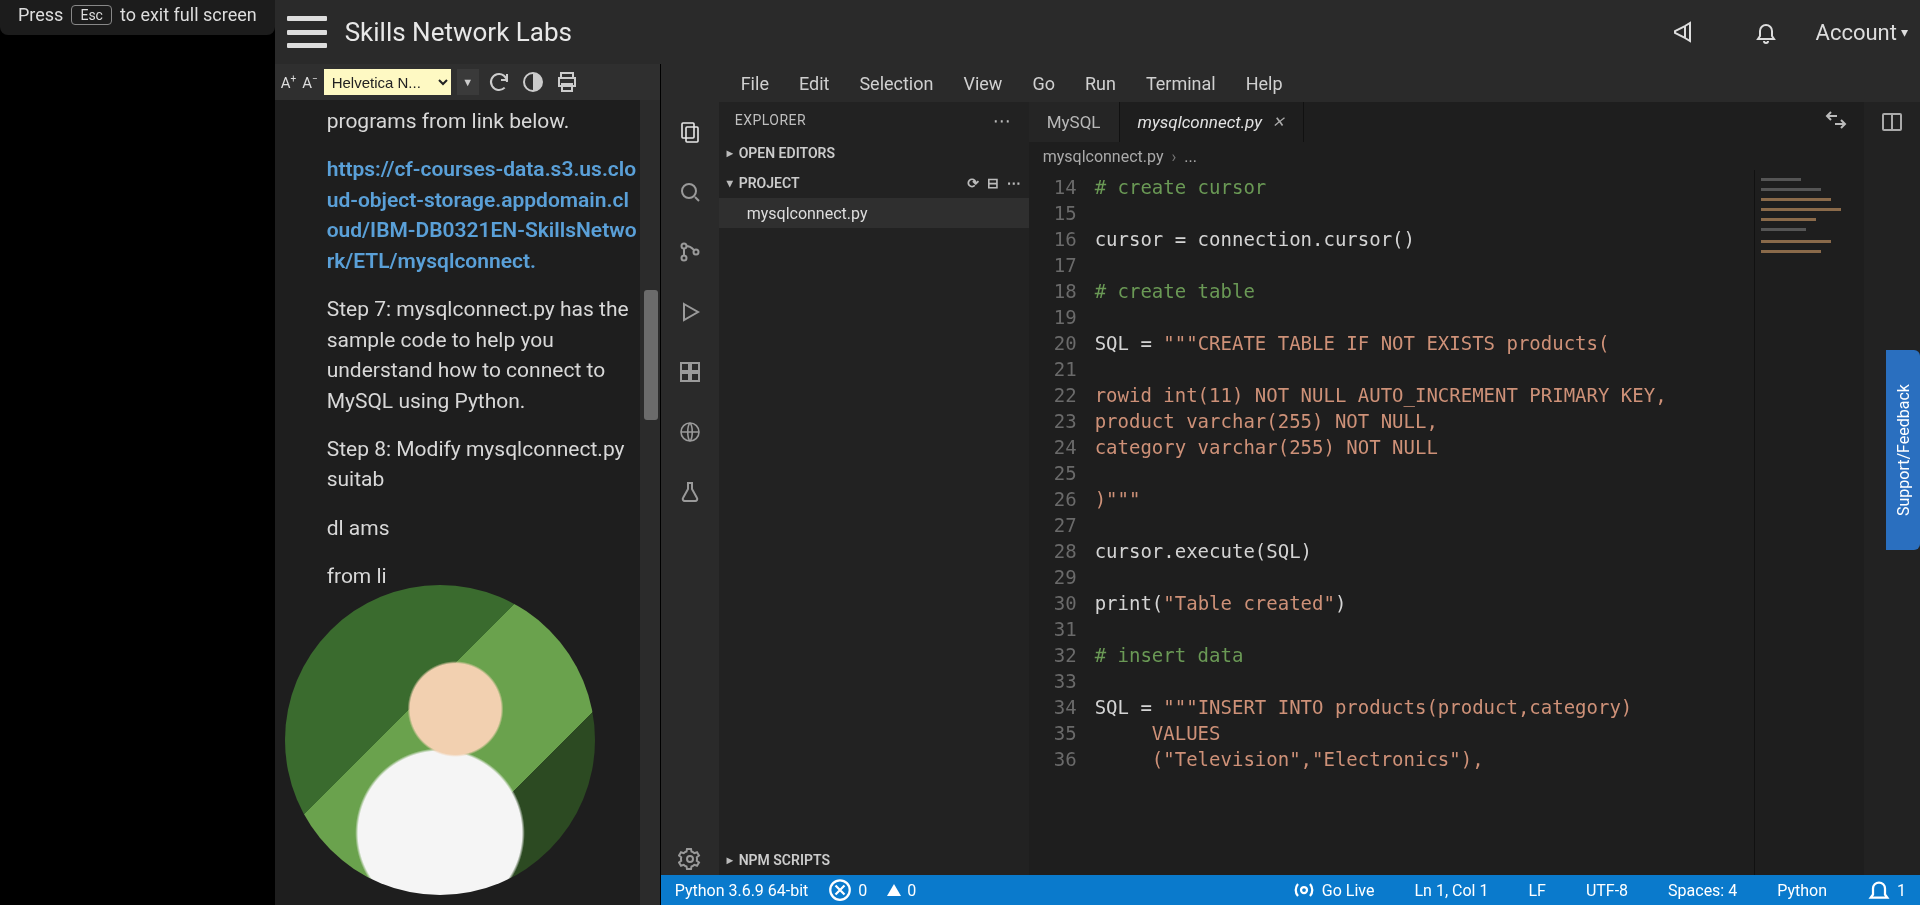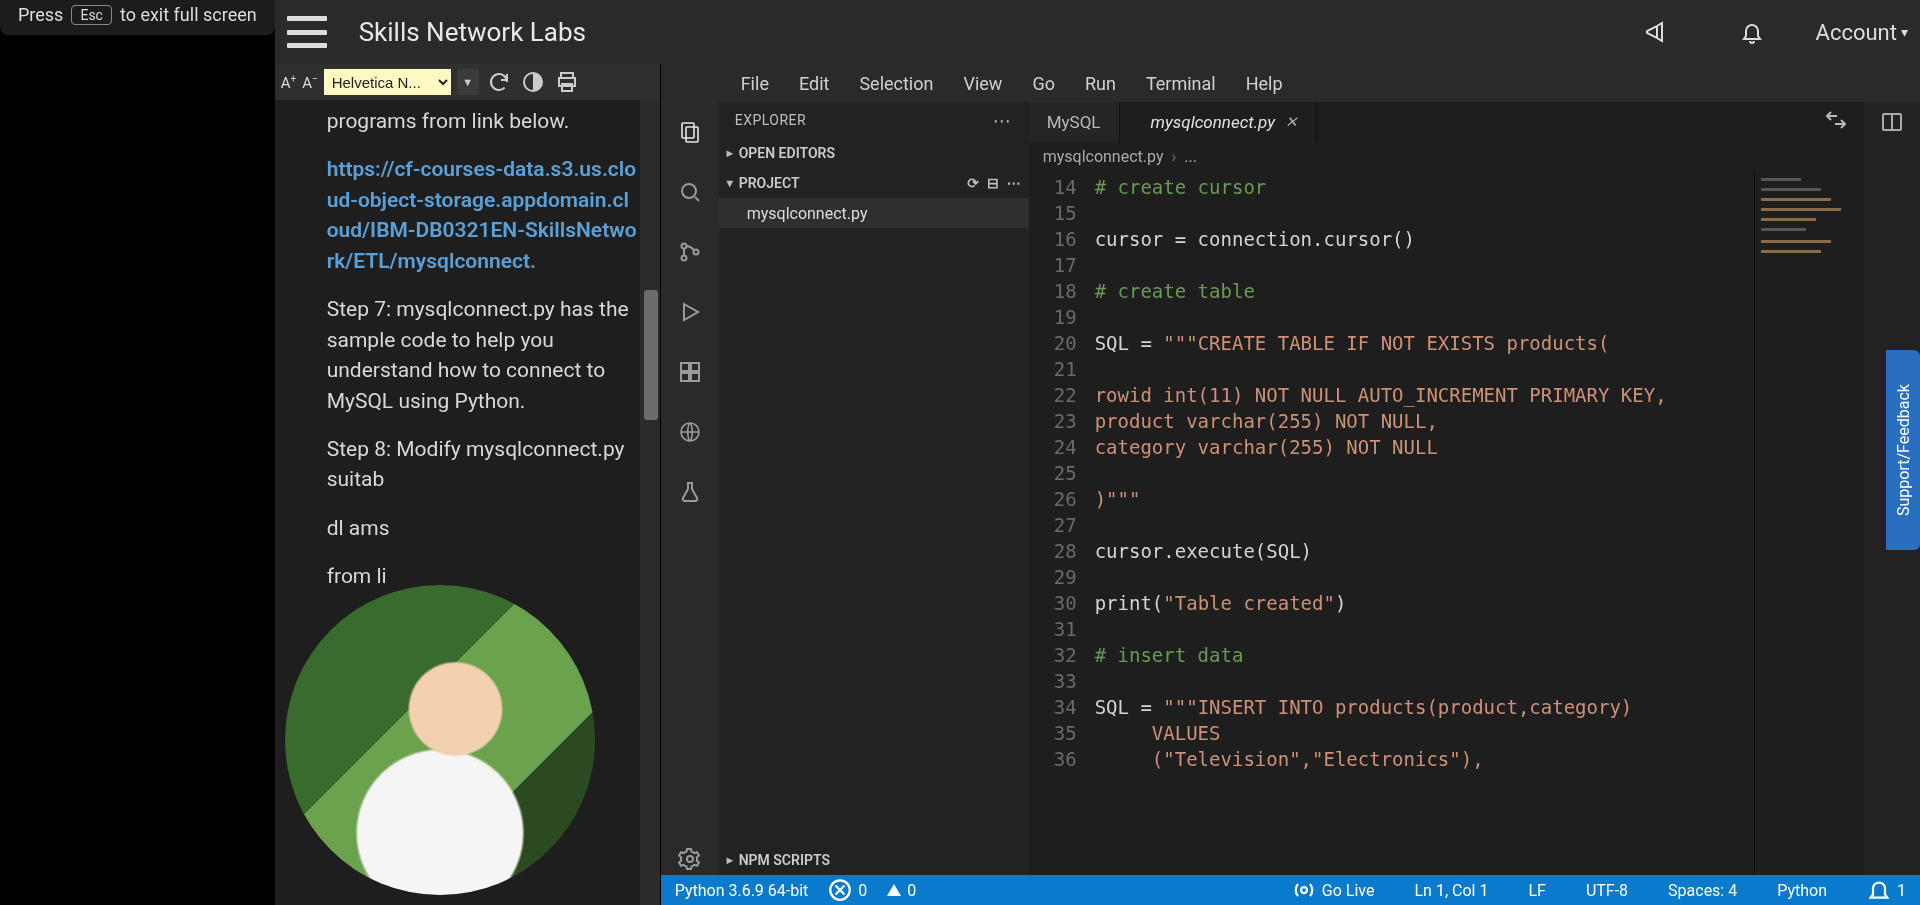--- a/index.html
+++ b/index.html
@@ -8,21 +8,21 @@
 
   
   .letterbox { background:#000; }
   .top-bar  { height:40px; position:relative; display:flex; justify-content:center; align-items:flex-start; }
   .esc-pill { background:rgba(30,30,30,.95); color:#ddd; font-size:18px; padding:4px 18px 10px; border-radius:0 0 8px 8px; display:flex; align-items:center; gap:8px; }
   .esc-key  { border:1px solid #888; border-radius:4px; padding:1px 8px; font-size:14px; }
 
   .app-shell { flex:1; display:flex; flex-direction:column; background:#1e1e1e; }
 
   
-  .header { height:64px; background:#2a2a2a; display:flex; align-items:center; padding:16px 12px; gap:32px; }
+  .header { height:64px; background:#2a2a2a; display:flex; align-items:center; padding:16px 12px; gap:18px; }
   .hamburger { width:40px; height:32px; display:flex; flex-direction:column; justify-content:space-between; cursor:pointer; }
   .hamburger span { height:5px; background:#ddd; border-radius:1px; }
   .brand { font-size:26px; color:#e8e8e8; }
   .header-spacer { flex:1; }
   .hdr-icon { width:40px; height:40px; display:flex; align-items:center; justify-content:center; cursor:pointer; margin:0 12px; }
   .account { color:#ddd; font-size:22px; cursor:pointer; display:flex; align-items:center; gap:4px; }
   .account .caret { font-size:14px; }
 
   
   .body-row { flex:1; display:flex; min-height:0; }
@@ -68,21 +68,21 @@
   .sb-title { height:36px; display:flex; align-items:center; padding:0 16px; color:#bfbfbf; font-size:14px; letter-spacing:.5px; justify-content:space-between; }
   .ellipsis { color:#bbb; font-size:18px; cursor:pointer; letter-spacing:2px; }
   .sb-sec { display:flex; align-items:center; height:30px; padding:0 8px; color:#ccc; font-size:14px; font-weight:600; cursor:pointer; gap:6px; }
   .sb-sec .chev { font-size:12px; color:#bbb; }
   .sb-sec-actions { margin-left:auto; display:flex; gap:8px; color:#bbb; font-size:14px; position:relative; }
   .sb-item { height:30px; display:flex; align-items:center; padding-left:28px; color:#ddd; font-size:16px; background:#2f2f2f; cursor:pointer; }
   .sb-body { flex:1; }
 
   
   .editor-col { flex:1; display:flex; flex-direction:column; min-width:0; position:relative; }
-  .tabs { height:40px; background:#1e1e1e; display:flex; align-items:stretch;gap:13px; }
+  .tabs { height:40px; background:#1e1e1e; display:flex; align-items:stretch; }
   .tab { padding:0 18px; display:flex; align-items:center; gap:10px; color:#b8b8b8; font-size:17px; background:#252525; border-right:1px solid #111; cursor:pointer; }
   .tab.active { background:#1e1e1e; color:#e2e2e2; font-style:italic; }
   .tab .close { color:#aaa; font-size:15px; cursor:pointer; }
   .tab-actions { margin-left:auto; display:flex; align-items:center; gap:14px; padding-right:16px; color:#bbb; }
   .breadcrumb { height:28px; display:flex; align-items:center; padding-left:14px; color:#aaa; font-size:16px; gap:8px; }
   .breadcrumb .sep { color:#777; }
 
   .code-area { flex:1; display:flex; min-height:0; background:#1e1e1e; position:relative; }
   .gutter { width:60px; text-align:right; padding:4px 12px 0 0; color:#6a6a6a; font-family:Consolas,Menlo,monospace; font-size:19px; line-height:26px; }
   .code   { flex:1; padding:4px 0 0 6px; font-family:Consolas,Menlo,monospace; font-size:19px; line-height:26px; white-space:pre; color:#d4d4d4; overflow:hidden; }

